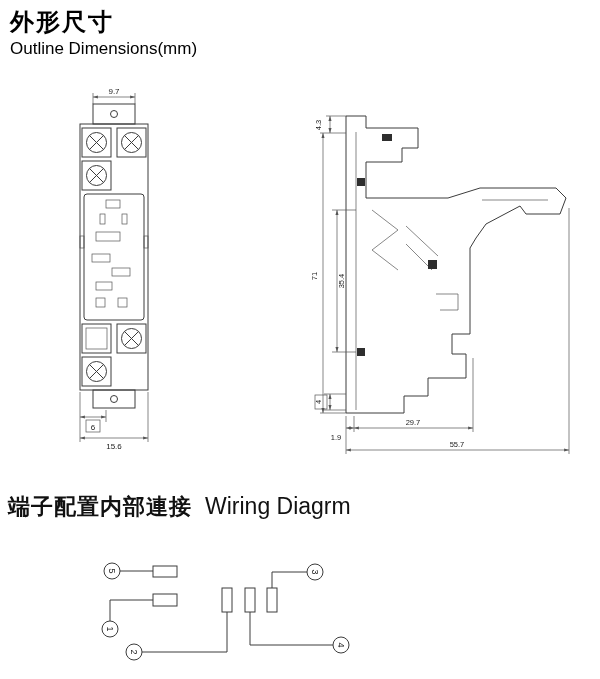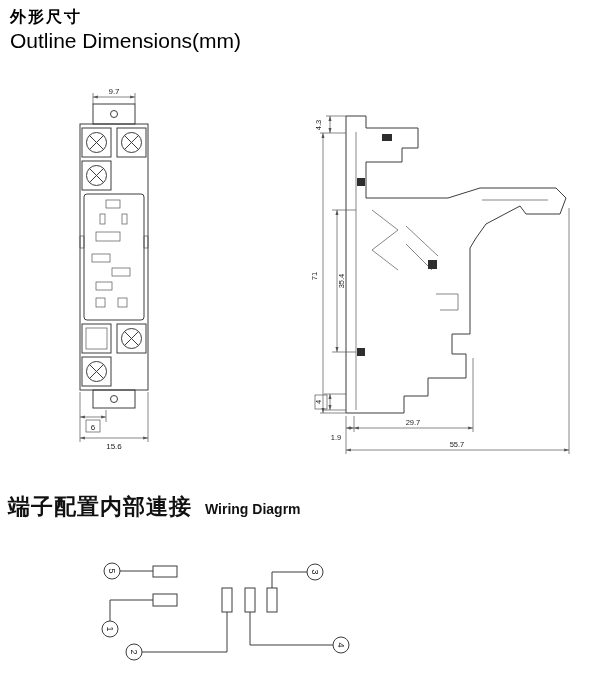--- a/index.html
+++ b/index.html
@@ -1,24 +1,24 @@
 <!DOCTYPE html>
 <html><head>
 <meta charset="utf-8">
 <style>
   * { margin:0; padding:0; box-sizing:border-box; }
   html,body { background:#ffffff; }
   body { font-family:"Liberation Sans","DejaVu Sans",sans-serif; color:#111; }
   .page { position:relative; width:600px; height:679px; background:#ffffff; overflow:hidden; }
   .abs { position:absolute; }
-  .hdr-zh { font-size:16px; font-weight:700; letter-spacing:2px; color:#000; line-height:1.15; }
-  .hdr-en { font-size:21px; color:#000; margin-top:3px; }
+  .hdr-zh { font-size:24px; font-weight:700; letter-spacing:2px; color:#000; line-height:1.15; }
+  .hdr-en { font-size:17px; color:#000; margin-top:3px; }
   .wiring-hdr { display:flex; align-items:baseline; gap:12px; }
   .wiring-hdr .zh { font-size:22px; font-weight:700; letter-spacing:1px; }
-  .wiring-hdr .en { font-size:14px;font-weight:bold; }
+  .wiring-hdr .en { font-size:23px; }
   svg { overflow:visible; display:block; }
   .ln   { fill:none; stroke:#3c3c3c; stroke-width:1; }
   .thin { fill:none; stroke:#555555; stroke-width:0.7; }
   .dim  { fill:none; stroke:#555555; stroke-width:0.7; }
   .fillb{ fill:#2e2e2e; stroke:none; }
   text  { font-family:"Liberation Sans","DejaVu Sans",sans-serif; fill:#1a1a1a; }
   .dimtxt  { font-size:8px; }
   .dimtxt2 { font-size:7.5px; }
   .termtxt { font-size:9px; }
 </style>

